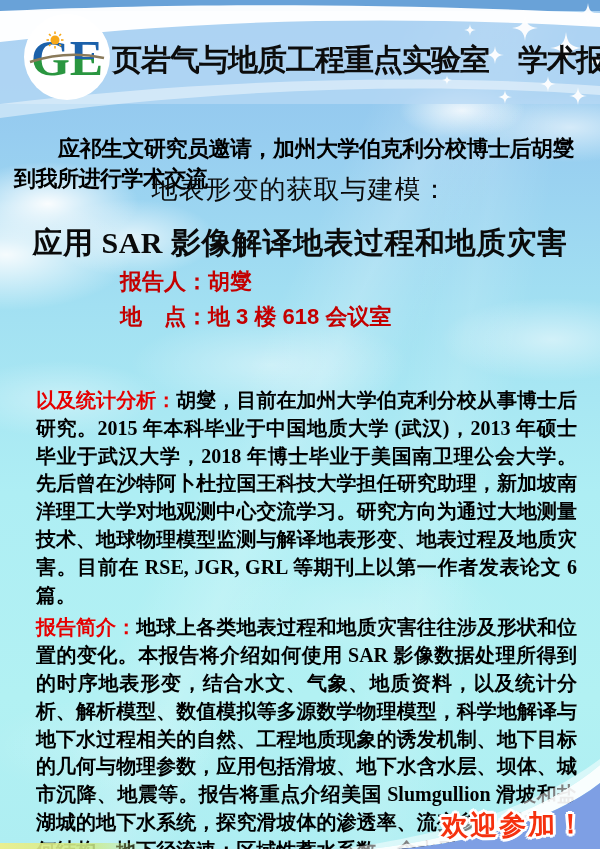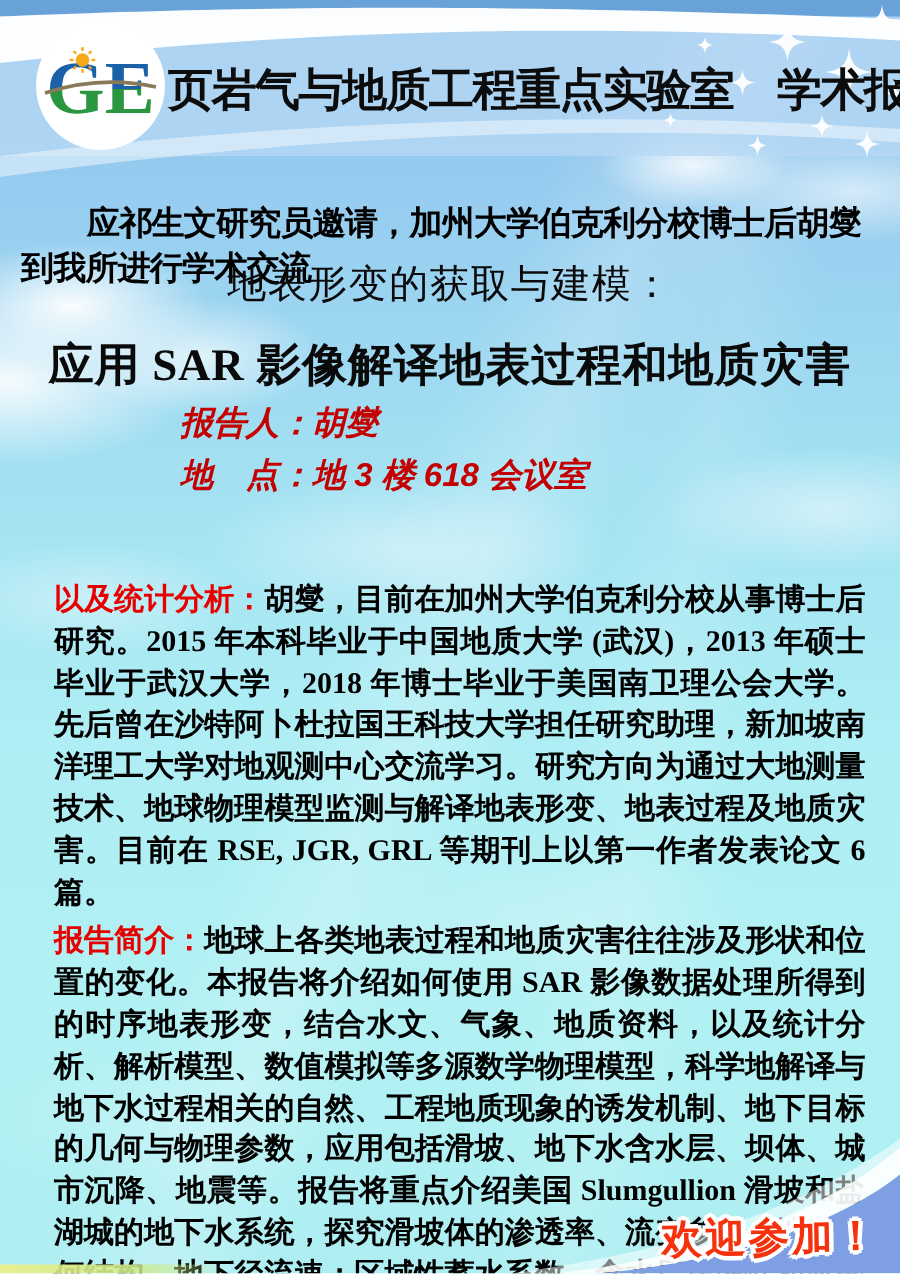--- a/index.html
+++ b/index.html
@@ -33,21 +33,21 @@
     font-size:30px; font-weight:800; color:#0c0c0c; letter-spacing:-1px; white-space:nowrap;
   }
   .intro {
     position:absolute; top:112px; left:14px; right:12px;
     font-size:22px; font-weight:700; color:#000; line-height:30px; text-indent:2em; letter-spacing:-0.5px;
   }
   .talk-title { position:absolute; top:172px; left:0; right:0; text-align:center;
     font-family:"Liberation Serif","DejaVu Serif",serif; color:#0a0a0a; }
   .talk-title .line1 { font-size:26px; font-weight:400; margin:0 0 8px 0; letter-spacing:1px; }
   .talk-title .line2 { font-size:30px; font-weight:800; margin:16px; letter-spacing:0.5px; }
-  .details { position:absolute; top:264px; left:120px; color:#c40000; font-size:22px; font-weight:800;font-style:italic; }
+  .details { position:absolute; top:264px; left:120px; color:#c40000; font-size:22px; font-weight:800; }
   .details .row { line-height:35px; white-space:nowrap; }
   .paragraphs { position:absolute; top:387px; left:36px; right:23px; }
   .para {
     font-family:"Liberation Serif","DejaVu Serif",serif;
     font-size:20px; font-weight:700; color:#000; line-height:27.8px;
     text-align:justify; margin:0;
   }
   .para + .para { margin-top:5px; }
   .para .label { color:#e60000; }
   .welcome {

